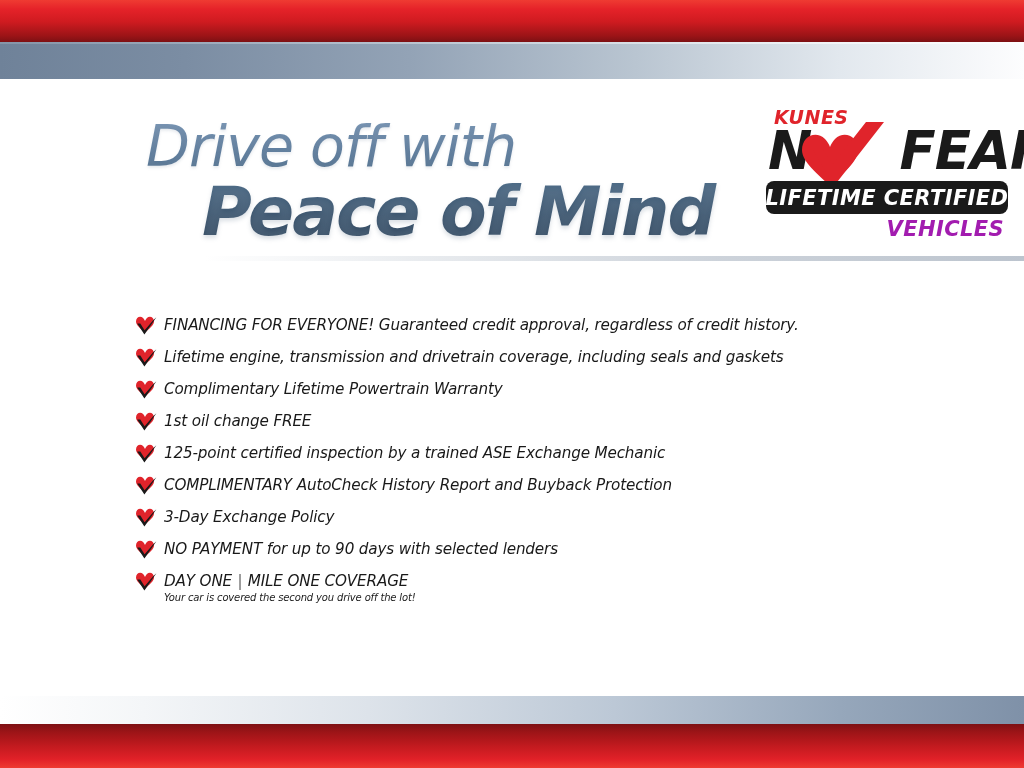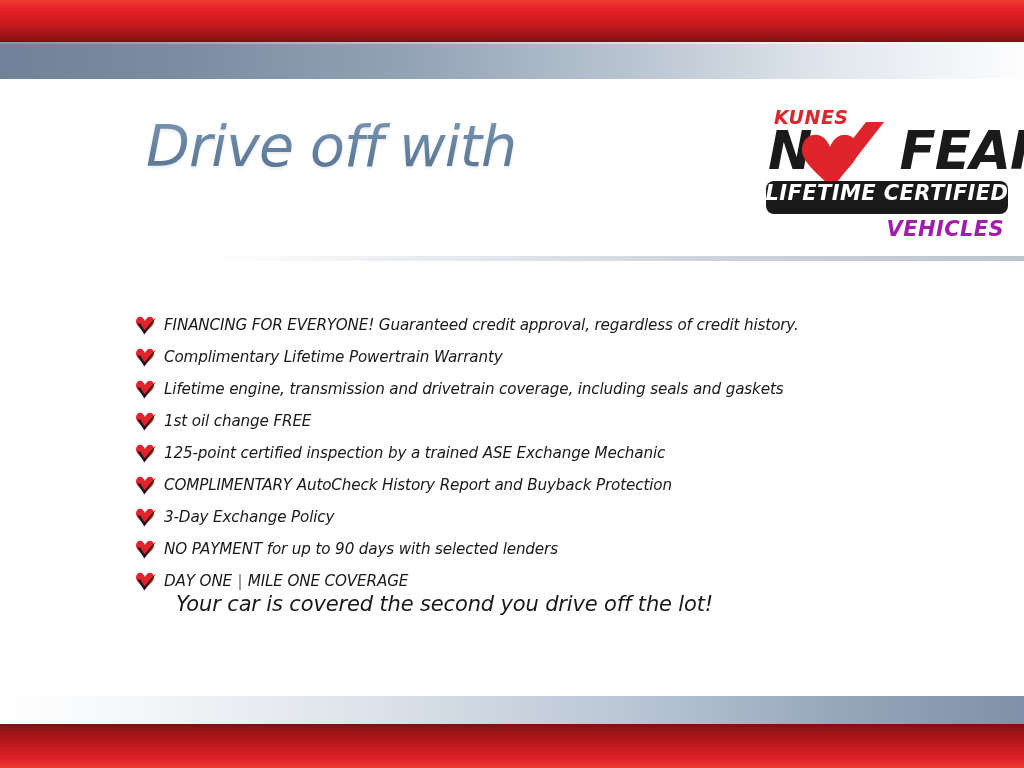--- a/index.html
+++ b/index.html
@@ -161,21 +161,21 @@
   }
   .logo-bar {
     position: absolute;
     left: 4px;
     top: 75px;
     width: 242px;
     height: 33px;
     background: #1a1a1a;
     border-radius: 8px;
     display: flex;
-    align-items: flex-start;
+    align-items: center;
     justify-content: center;
   }
   .logo-bar-text {
     font-family: "DejaVu Sans", sans-serif;
     font-style: italic;
     font-weight: bold;
     font-size: 21px;
     letter-spacing: 0.4px;
     color: #ffffff;
     white-space: nowrap;
@@ -219,41 +219,42 @@
     font-size: 15.2px;
     color: #191919;
     white-space: nowrap;
     letter-spacing: -0.15px;
   }
   .feature-text .b {
     font-weight: normal;
   }
   .feature-sub {
     position: absolute;
-    left: 176px;
+    left: 164px;
     top: 592px;
     font-family: "DejaVu Sans", sans-serif;
     font-style: italic;
-    font-size: 21px;
+    font-size: 10px;
     color: #191919;
     letter-spacing: -0.15px;
     white-space: nowrap;
   }
   .sep { color: #8e8e8e; font-weight: bold; }
 </style>
 </head>
 <body>
 
 <div class="top-banner">
   <div class="top-red"></div>
   <div class="top-gray"></div>
 </div>
 
 <div class="headline">
   <div class="headline-line1">Drive off with</div>
+  <div class="headline-line2">Peace of Mind</div>
 </div>
 
 <div class="divider"></div>
 
 <div class="logo">
   <div class="logo-kunes">KUNES</div>
   <div class="logo-nofear"><span>N</span><span class="gap">OO</span><span>FEAR</span></div>
   <svg class="logo-check" viewBox="0 0 92 82">
     <path d="M6 30 C6 16, 20 10, 29 19 C31 21, 33 24, 34 27 C35 24, 37 21, 39 19 C48 10, 62 16, 62 30 C62 42, 46 54, 34 66 C22 54, 6 42, 6 30 Z" fill="#e0242b"></path>
     <path d="M17 30 L38 66 L88 2 L70 2 L37 44 L27 30 Z" fill="#e0242b"></path>
@@ -272,29 +273,29 @@
       <path d="M3.2 9.6 L10.4 20.6 L22.4 3.2 L19.2 6.2 L10.6 16.3 L6.3 9.6 Z" fill="#1a1a1a"></path>
     </svg>
     <span class="feature-text"><span class="b">FINANCING FOR EVERYONE!</span><span> Guaranteed credit approval, regardless of credit history.</span></span>
   </div>
 
   <div class="feature-row">
     <svg class="bullet-icon" viewBox="0 0 23 21">
       <path d="M2 7.5 C2 3.2, 6.3 1.3, 9.1 4.1 C9.9 4.9, 10.6 6, 11 7 C11.4 6, 12.1 4.9, 12.9 4.1 C15.7 1.3, 20 3.2, 20 7.5 C20 11.3, 15 15, 11 18.5 C7 15, 2 11.3, 2 7.5 Z" fill="#e0242b"></path>
       <path d="M3.2 9.6 L10.4 20.6 L22.4 3.2 L19.2 6.2 L10.6 16.3 L6.3 9.6 Z" fill="#1a1a1a"></path>
     </svg>
+    <span class="feature-text"><span class="b">Lifetime</span><span> engine, transmission and drivetrain coverage, including seals and gaskets</span></span>
+  </div>
+
+  <div class="feature-row">
+    <svg class="bullet-icon" viewBox="0 0 23 21">
+      <path d="M2 7.5 C2 3.2, 6.3 1.3, 9.1 4.1 C9.9 4.9, 10.6 6, 11 7 C11.4 6, 12.1 4.9, 12.9 4.1 C15.7 1.3, 20 3.2, 20 7.5 C20 11.3, 15 15, 11 18.5 C7 15, 2 11.3, 2 7.5 Z" fill="#e0242b"></path>
+      <path d="M3.2 9.6 L10.4 20.6 L22.4 3.2 L19.2 6.2 L10.6 16.3 L6.3 9.6 Z" fill="#1a1a1a"></path>
+    </svg>
     <span class="feature-text"><span class="b">Complimentary Lifetime Powertrain Warranty</span><span></span></span>
-  </div>
-
-  <div class="feature-row">
-    <svg class="bullet-icon" viewBox="0 0 23 21">
-      <path d="M2 7.5 C2 3.2, 6.3 1.3, 9.1 4.1 C9.9 4.9, 10.6 6, 11 7 C11.4 6, 12.1 4.9, 12.9 4.1 C15.7 1.3, 20 3.2, 20 7.5 C20 11.3, 15 15, 11 18.5 C7 15, 2 11.3, 2 7.5 Z" fill="#e0242b"></path>
-      <path d="M3.2 9.6 L10.4 20.6 L22.4 3.2 L19.2 6.2 L10.6 16.3 L6.3 9.6 Z" fill="#1a1a1a"></path>
-    </svg>
-    <span class="feature-text"><span class="b">Lifetime</span><span> engine, transmission and drivetrain coverage, including seals and gaskets</span></span>
   </div>
 
   <div class="feature-row">
     <svg class="bullet-icon" viewBox="0 0 23 21">
       <path d="M2 7.5 C2 3.2, 6.3 1.3, 9.1 4.1 C9.9 4.9, 10.6 6, 11 7 C11.4 6, 12.1 4.9, 12.9 4.1 C15.7 1.3, 20 3.2, 20 7.5 C20 11.3, 15 15, 11 18.5 C7 15, 2 11.3, 2 7.5 Z" fill="#e0242b"></path>
       <path d="M3.2 9.6 L10.4 20.6 L22.4 3.2 L19.2 6.2 L10.6 16.3 L6.3 9.6 Z" fill="#1a1a1a"></path>
     </svg>
     <span class="feature-text"><span class="b">1st oil change FREE</span><span></span></span>
   </div>
 

